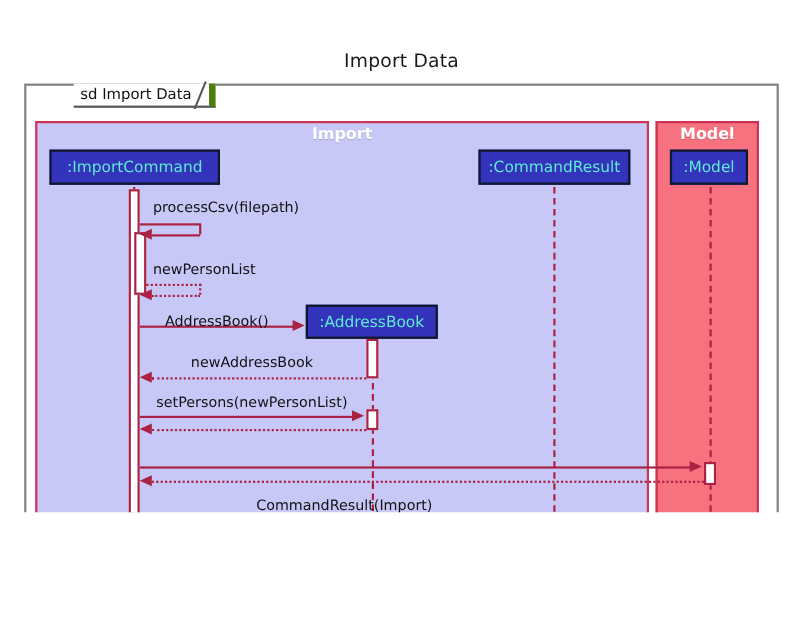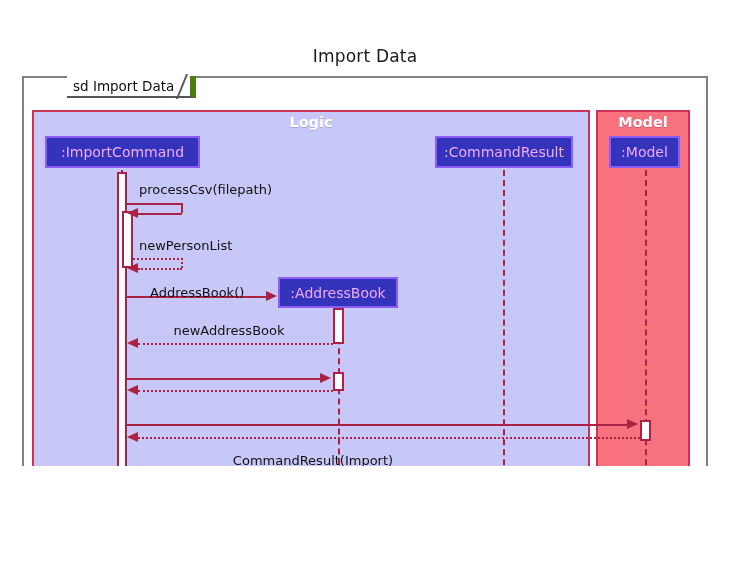--- a/index.html
+++ b/index.html
@@ -75,22 +75,22 @@
     text-align: center;
     font-size: 14.5px;
     font-weight: bold;
     color: #ffffff;
     text-shadow: 0 1px 0 rgba(0,0,0,0.18);
   }
   
   .participant {
     position: absolute;
     background: #3333BB;
-    border: 2px solid #8b5cf6;
-    color: #f0abfc;
+    border: 2px solid #0f172a;
+    color: #5eead4;
     font-size: 14px;
     display: flex;
     align-items: center;
     justify-content: center;
     white-space: nowrap;
     z-index: 6;
   }
   
   .lifeline {
     position: absolute;
@@ -174,21 +174,21 @@
 <body>
 
 <div id="stage">
 
   <div id="diagram-title">Import Data</div>
 
   <div id="sd-frame"></div>
   <div id="sd-label">sd Import Data</div>
 
   <div class="package" style="left:32px; top:110px; width:558px; height:420px; background:#C8C8F8;">
-    <div class="package-title">Logic</div>
+    <div class="package-title">Import</div>
   </div>
 
   <div class="package" style="left:596px; top:110px; width:94px; height:420px; background:#F7717F;text-decoration:underline;">
     <div class="package-title">Model</div>
   </div>
 
   <div class="lifeline" style="left:121px; top:170px; height:375px;"></div>
   <div class="lifeline" style="left:338px; top:308px; height:237px;"></div>
   <div class="lifeline" style="left:503px; top:170px; height:375px;"></div>
   <div class="lifeline" style="left:645px; top:170px; height:375px;"></div>
@@ -233,20 +233,21 @@
   <div class="arrow-left" style="left:127px; top:263px;"></div>
 
   <div class="msg-label" style="left:150px; top:285px;">AddressBook()</div>
   <div class="msg-line" style="left:127px; top:296px; width:142px;"></div>
   <div class="arrow-right" style="left:266px; top:291px;"></div>
 
   <div class="msg-label center" style="left:229px; top:323px;">newAddressBook</div>
   <div class="msg-line dashed" style="left:138px; top:343px; width:195px;"></div>
   <div class="arrow-left" style="left:127px; top:338px;"></div>
 
+  <div class="msg-label center" style="left:229px; top:359px;">setPersons(newPersonList)</div>
   <div class="msg-line" style="left:127px; top:378px; width:194px;"></div>
   <div class="arrow-right" style="left:320px; top:373px;"></div>
 
   <div class="msg-line dashed" style="left:138px; top:390px; width:195px;"></div>
   <div class="arrow-left" style="left:127px; top:385px;"></div>
 
   <div class="msg-line" style="left:127px; top:424px; width:501px;"></div>
   <div class="arrow-right" style="left:627px; top:419px;"></div>
 
   <div class="msg-line dashed" style="left:138px; top:437px; width:502px;"></div>

